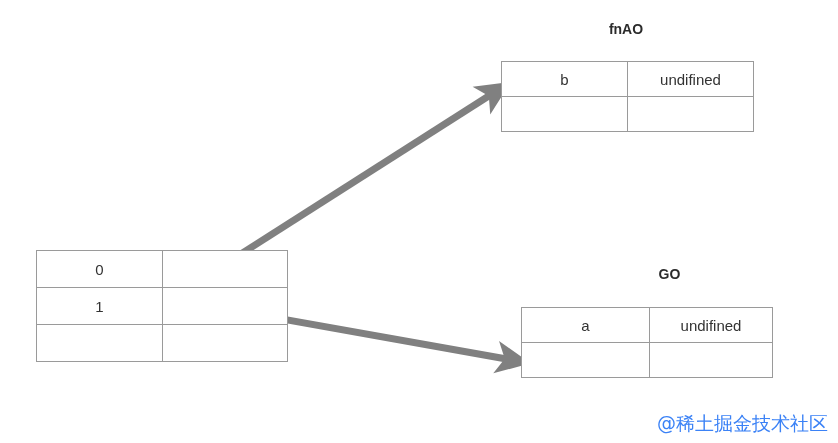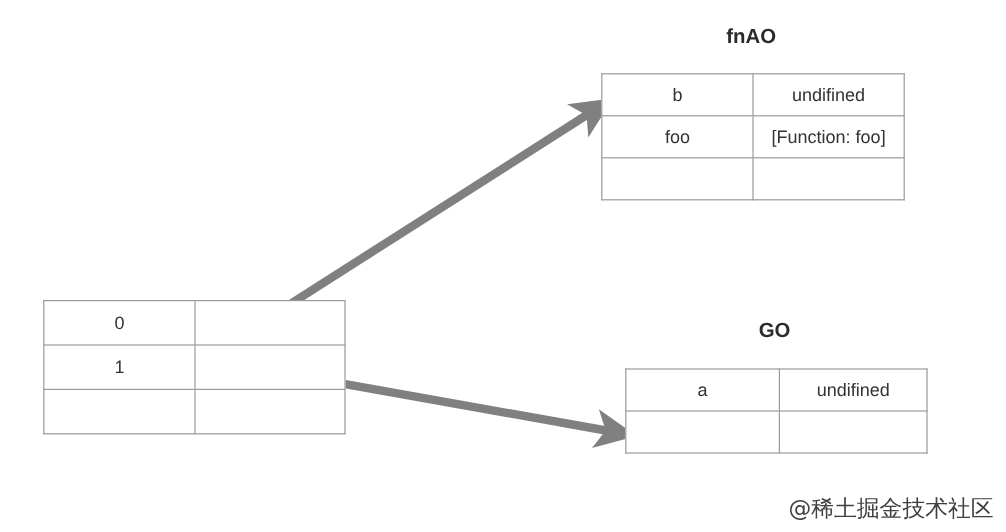--- a/index.html
+++ b/index.html
@@ -20,21 +20,21 @@
   .arrow-layer {
     position: absolute;
     left: 0;
     top: 0;
     width: 838px;
     height: 443px;
     pointer-events: none;
   }
   .tbl-title {
     position: absolute;
-    font-size: 17px;
+    font-size: 14px;
     font-weight: bold;
     color: #2b2b2b;
     text-align: center;
     white-space: nowrap;
     letter-spacing: 0px;
   }
   table.diagram-table {
     position: absolute;
     border-collapse: collapse;
     table-layout: fixed;
@@ -58,32 +58,32 @@
   #scope-table td.c2 { width: 124px; }
 
   
   #fnao-title { left: 501px; top: 21px; width: 250px; }
   #fnao-table { left: 501px; top: 61px; width: 250px; }
   #fnao-table td { height: 34px; }
   #fnao-table td.c1 { width: 125px; }
   #fnao-table td.c2 { width: 125px; }
 
   
-  #go-title  { left: 521px; top: 266px; width: 249px; }
+  #go-title  { left: 545px; top: 266px; width: 249px; }
   #go-table  { left: 521px; top: 307px; width: 249px; }
   #go-table td { height: 34px; }
   #go-table td.c1 { width: 127px; }
   #go-table td.c2 { width: 122px; }
 
   .watermark {
     position: absolute;
     right: 10px;
     bottom: 6px;
     font-size: 19px;
-    color: #404040;
+    color: #3b82f6;
     font-family: "DejaVu Sans", sans-serif;
     white-space: nowrap;
     user-select: none;
   }
 </style>
 </head>
 <body>
 
 <div id="canvas">
 
@@ -115,24 +115,20 @@
   </table>
 
   <div class="tbl-title" id="fnao-title">fnAO</div>
   <table class="diagram-table" id="fnao-table">
     <tbody>
       <tr>
         <td class="c1">b</td>
         <td class="c2">undifined</td>
       </tr>
       <tr>
-        <td class="c1">foo</td>
-        <td class="c2">[Function: foo]</td>
-      </tr>
-      <tr>
         <td class="c1"></td>
         <td class="c2"></td>
       </tr>
     </tbody>
   </table>
 
   <div class="tbl-title" id="go-title">GO</div>
   <table class="diagram-table" id="go-table">
     <tbody>
       <tr>

